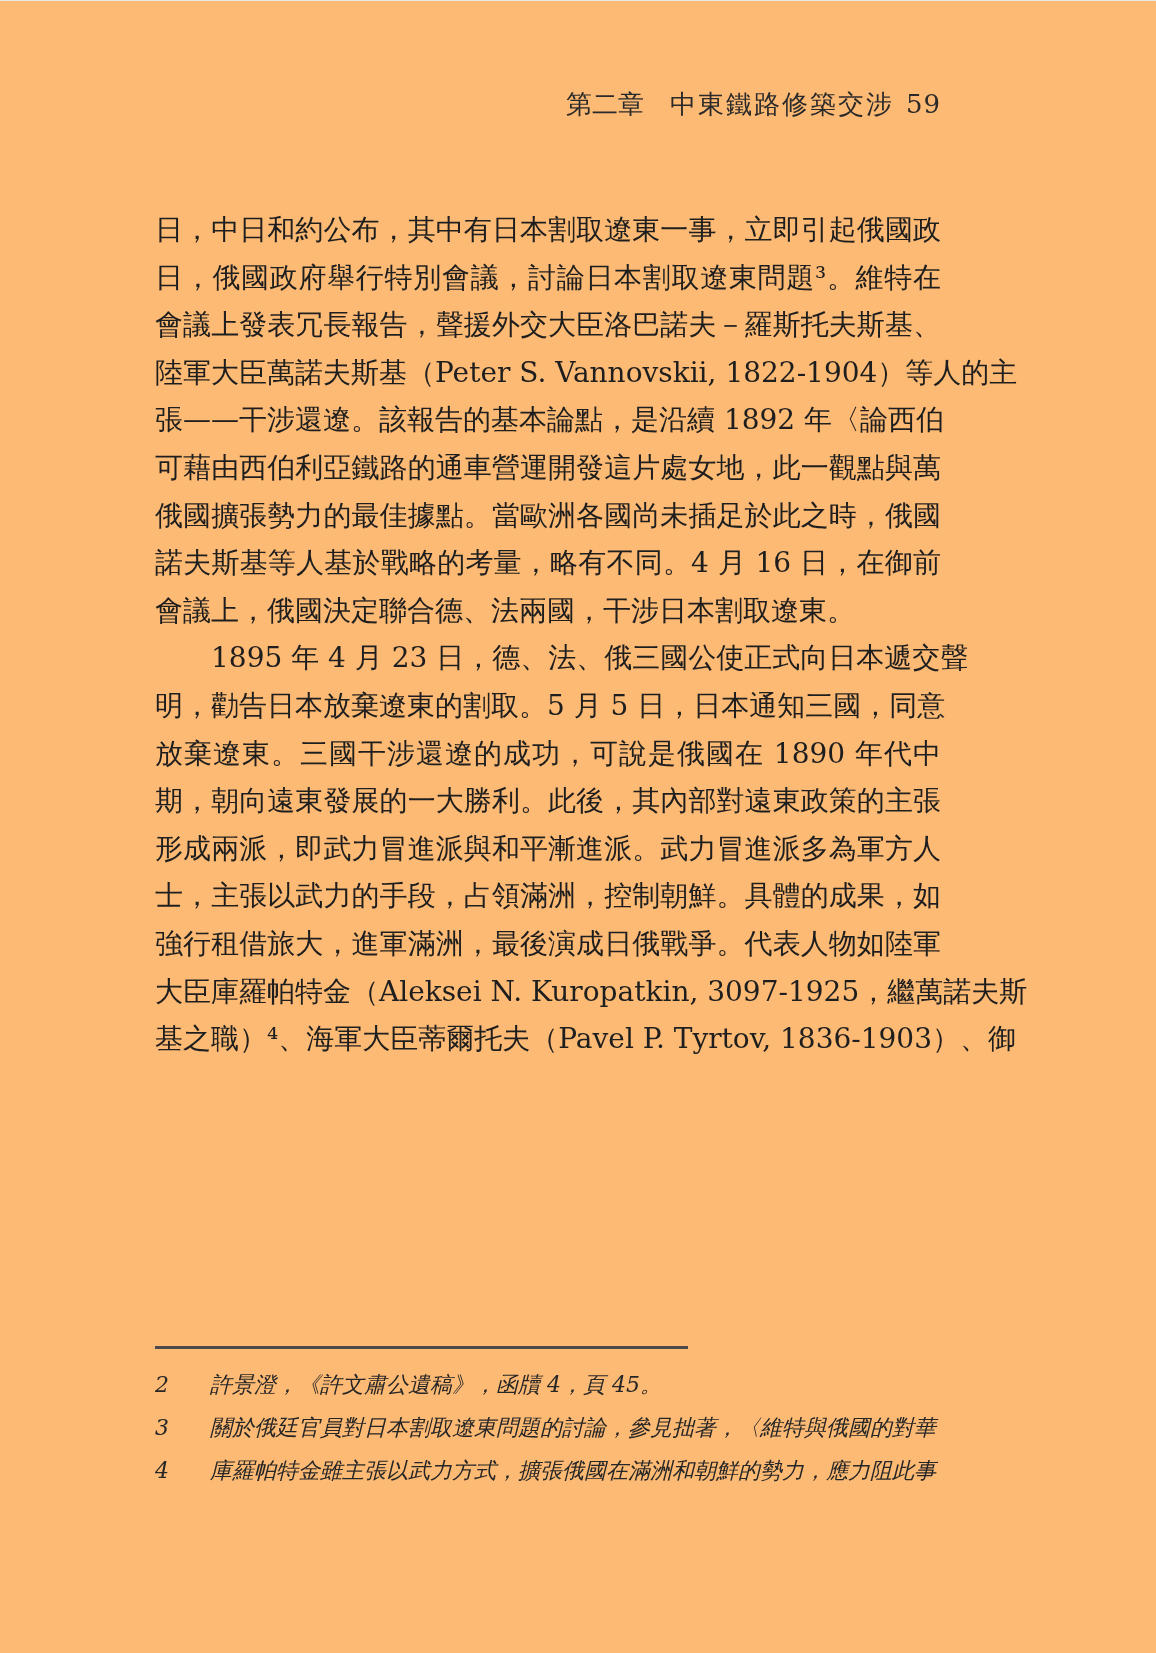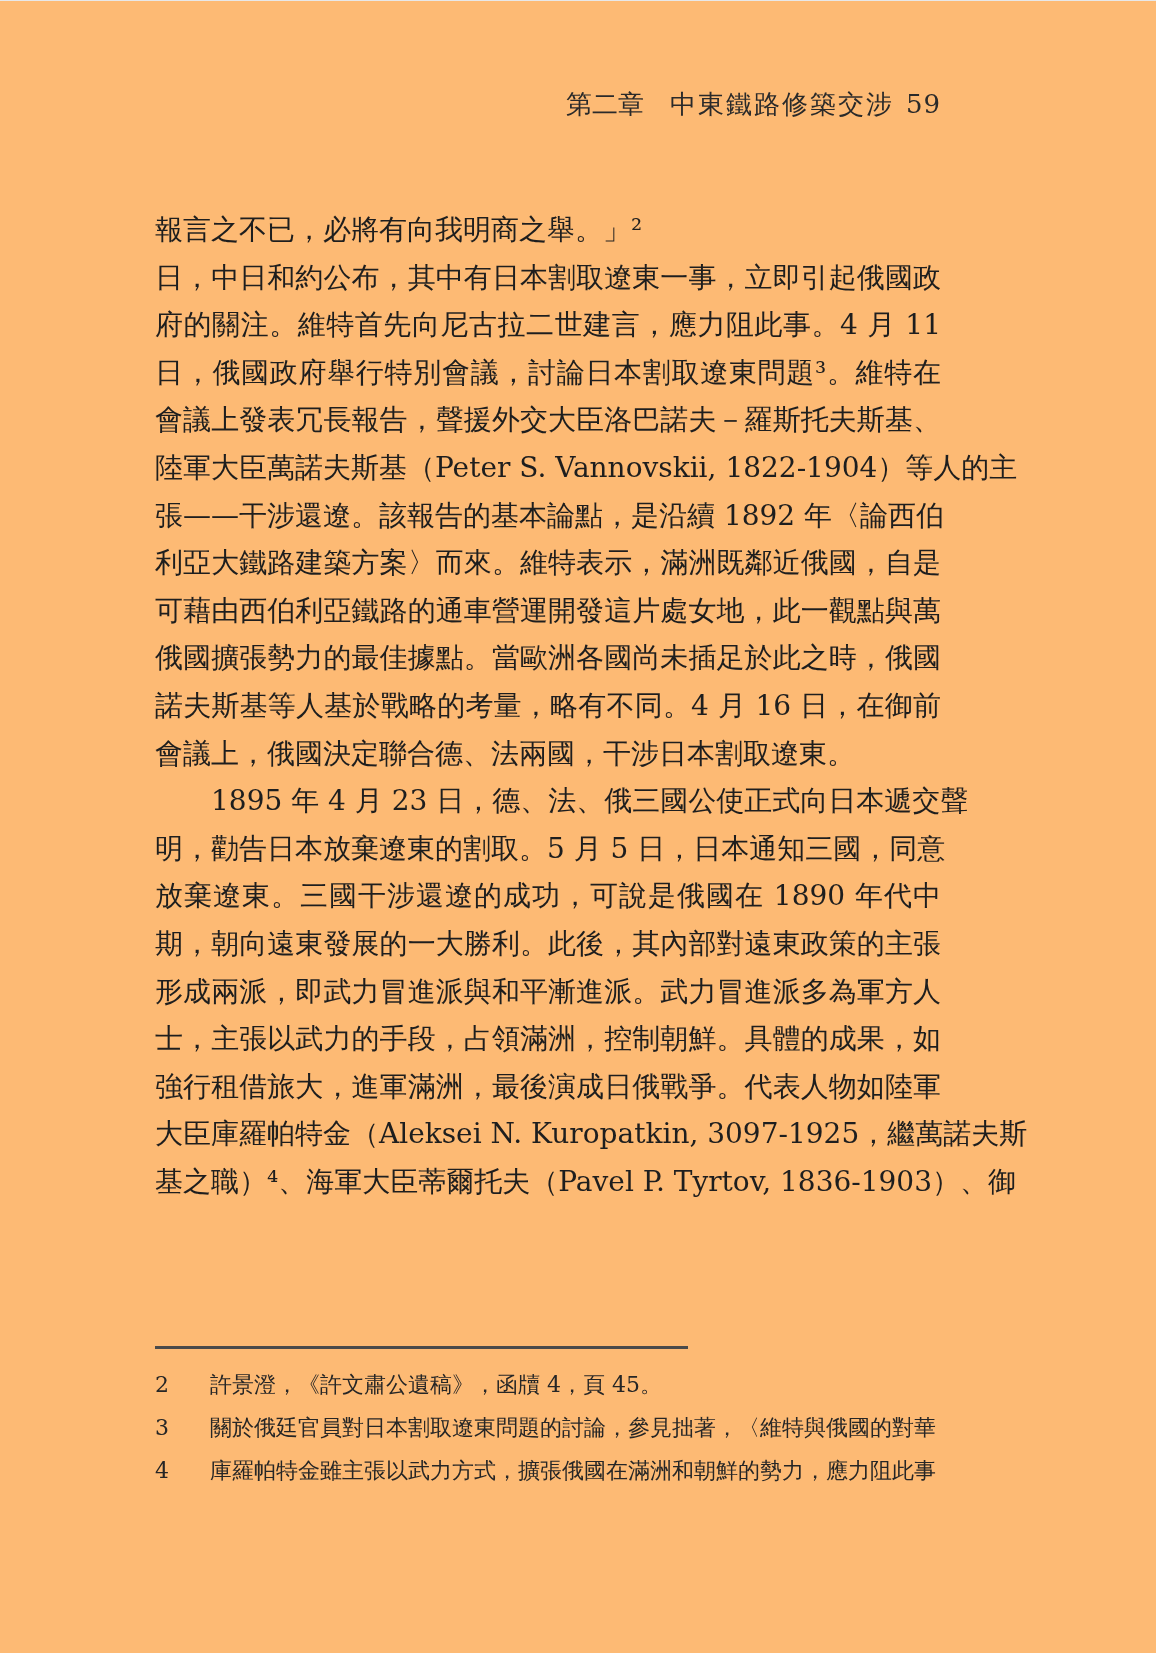--- a/index.html
+++ b/index.html
@@ -52,42 +52,39 @@
     width:533px; height:0;
     border-top:3px solid #4a4a4a;
   }
   .footnotes {
     position:absolute;
     top:1362px; left:155px; width:790px;
     font-size:22px;
     line-height:43px;
     color:#262626;
   }
-  .fn-line { white-space:nowrap; }
+  .fn-line { white-space:nowrap;font-style:italic; }
   .fn-num  { display:inline-block; width:55px; }
   .fn-line.cont { padding-left:55px; }
 </style>
 </head>
 <body>
 
 <div class="page">
 
   <div class="running-header">
     <span>第二章</span><span class="htitle">中東鐵路修築交涉</span><span class="hpage">59</span>
   </div>
 
   <div class="body-text">
-    <p class="line pend">報言之不已，必將有向我明商之舉。」²</p>
     <p class="line">日，中日和約公布，其中有日本割取遼東一事，立即引起俄國政</p>
-    <p class="line">府的關注。維特首先向尼古拉二世建言，應力阻此事。4 月 11</p>
     <p class="line">日，俄國政府舉行特別會議，討論日本割取遼東問題³。維特在</p>
     <p class="line">會議上發表冗長報告，聲援外交大臣洛巴諾夫－羅斯托夫斯基、</p>
     <p class="line">陸軍大臣萬諾夫斯基（Peter S. Vannovskii, 1822-1904）等人的主</p>
     <p class="line">張——干涉還遼。該報告的基本論點，是沿續 1892 年〈論西伯</p>
-    <p class="line">利亞大鐵路建築方案〉而來。維特表示，滿洲既鄰近俄國，自是</p>
     <p class="line">可藉由西伯利亞鐵路的通車營運開發這片處女地，此一觀點與萬</p>
     <p class="line">俄國擴張勢力的最佳據點。當歐洲各國尚未插足於此之時，俄國</p>
     <p class="line">諾夫斯基等人基於戰略的考量，略有不同。4 月 16 日，在御前</p>
     <p class="line pend">會議上，俄國決定聯合德、法兩國，干涉日本割取遼東。</p>
     <p class="line pind">1895 年 4 月 23 日，德、法、俄三國公使正式向日本遞交聲</p>
     <p class="line">明，勸告日本放棄遼東的割取。5 月 5 日，日本通知三國，同意</p>
     <p class="line">放棄遼東。三國干涉還遼的成功，可說是俄國在 1890 年代中</p>
     <p class="line">期，朝向遠東發展的一大勝利。此後，其內部對遠東政策的主張</p>
     <p class="line">形成兩派，即武力冒進派與和平漸進派。武力冒進派多為軍方人</p>
     <p class="line">士，主張以武力的手段，占領滿洲，控制朝鮮。具體的成果，如</p>

